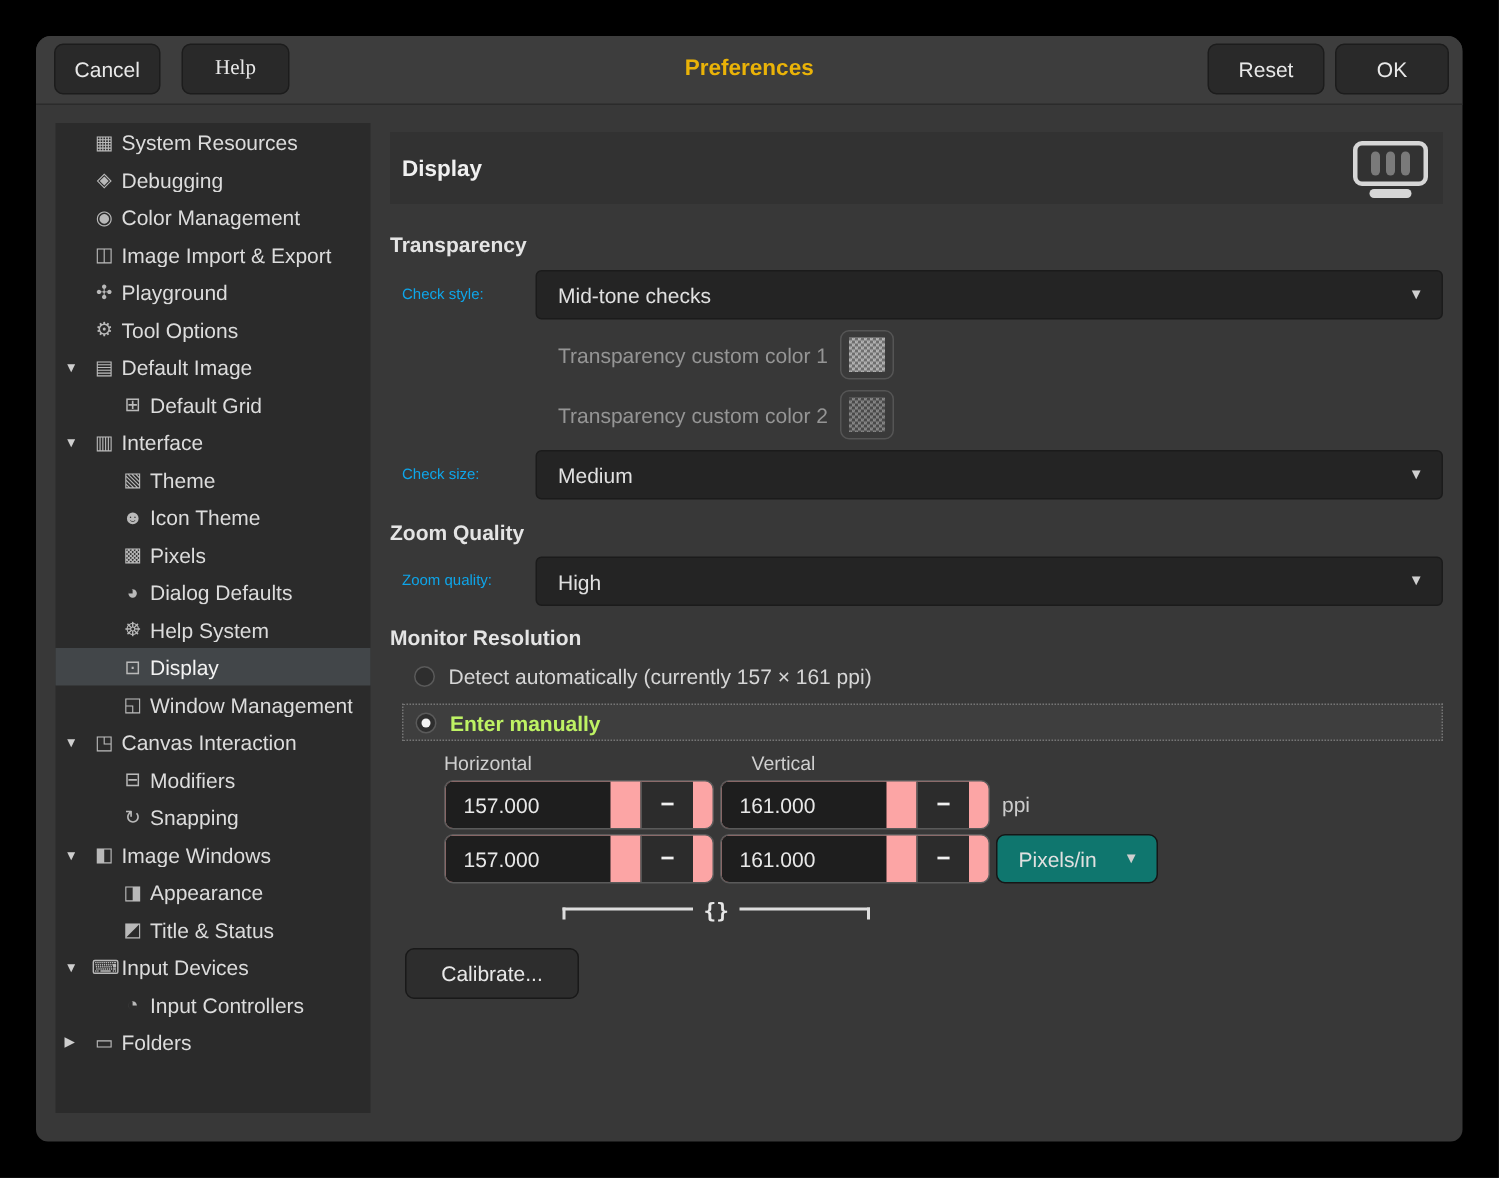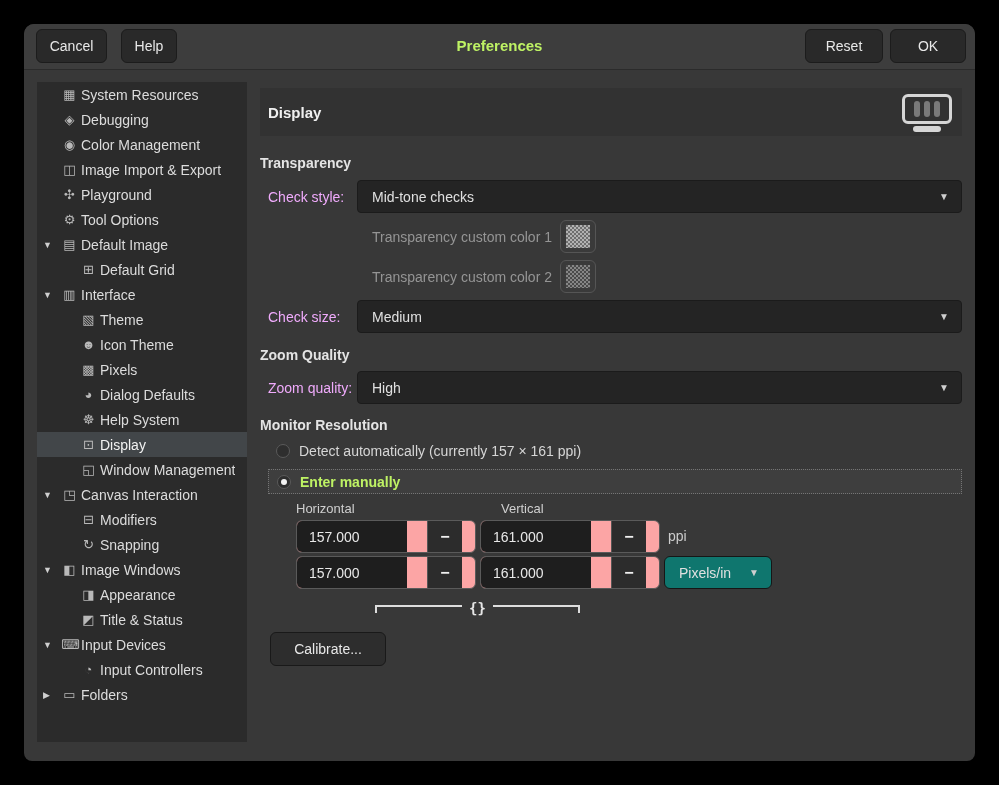--- a/index.html
+++ b/index.html
@@ -5,27 +5,27 @@
   html,body{margin:0;padding:0;background:#000;width:999px;height:785px;
     font-family:"Liberation Sans","DejaVu Sans",sans-serif;-webkit-font-smoothing:antialiased;}
   *{box-sizing:border-box;}
 
   .dialog{position:absolute;left:24px;top:24px;width:951px;height:737px;
     background:#383838;border-radius:10px 10px 8px 8px;overflow:hidden;}
 
   
   .titlebar{position:absolute;left:0;top:0;width:951px;height:46px;background:#3d3d3d;
     border-bottom:1px solid #2b2b2b;}
-  .tb-title{position:absolute;left:0;right:0;top:13px;text-align:center;color:#bef264;
+  .tb-title{position:absolute;left:0;right:0;top:13px;text-align:center;color:#eab308;
     font-weight:bold;font-size:15px;}
   .tb-btn{position:absolute;top:5px;height:34px;background:#292929;border:1px solid #1c1c1c;
     border-radius:6px;color:#e8e8e8;font-size:14px;display:flex;align-items:center;
     justify-content:center;cursor:default;}
   .btn-cancel{left:12px;width:71px;}
-  .btn-help{left:97px;width:56px;}
+  .btn-help{left:97px;width:72px;font-family:Liberation Serif, serif;}
   .btn-reset{left:781px;width:78px;}
   .btn-ok{left:866px;width:76px;}
 
   
   .sidebar{position:absolute;left:13px;top:58px;width:210px;height:660px;background:#2b2b2b;}
   .side-row{display:flex;align-items:center;height:25px;color:#dcdcdc;font-size:14px;
     padding-left:6px;white-space:nowrap;overflow:hidden;}
   .side-row.lvl1{padding-left:25px;}
   .side-row.selected{background:#424649;color:#f2f2f2;}
   .expander{width:18px;flex:0 0 18px;font-size:9px;color:#cfcfcf;text-align:left;}
@@ -43,21 +43,21 @@
   .monitor-screen{position:absolute;left:0;top:0;width:50px;height:30px;border:3px solid #d6d6d6;
     border-radius:6px;display:flex;align-items:center;justify-content:center;gap:4px;}
   .monitor-bar{width:6px;height:16px;background:#7a7a7a;border-radius:3px;}
   .monitor-stand{position:absolute;left:11px;bottom:0;width:28px;height:6px;background:#d6d6d6;
     border-radius:3px;}
 
   .section-label{position:absolute;left:0;height:20px;line-height:20px;color:#e4e4e4;
     font-weight:bold;font-size:14px;}
 
   .form-row{position:absolute;left:0;width:702px;height:33px;display:flex;align-items:center;}
-  .form-label{flex:0 0 97px;padding-left:8px;color:#f0abfc;font-size:14px;}
+  .form-label{flex:0 0 97px;padding-left:8px;color:#0ea5e9;font-size:10px;}
   .dropdown{position:relative;flex:1;height:33px;background:#242424;border:1px solid #1b1b1b;
     border-radius:4px;display:flex;align-items:center;color:#e0e0e0;font-size:14px;}
   .dd-label{margin-left:14px;}
   .dd-arrow{position:absolute;right:12px;font-size:10px;color:#cfcfcf;}
 
   .disabled-row{position:absolute;left:0;width:702px;height:33px;display:flex;align-items:center;}
   .disabled-label{flex:0 0 292px;text-align:right;color:#959595;font-size:14px;}
   .swatch-btn{margin-left:8px;width:36px;height:33px;background:#3a3a3a;border:1px solid #555555;
     border-radius:6px;display:flex;align-items:center;justify-content:center;}
   .swatch{width:24px;height:23px;}

